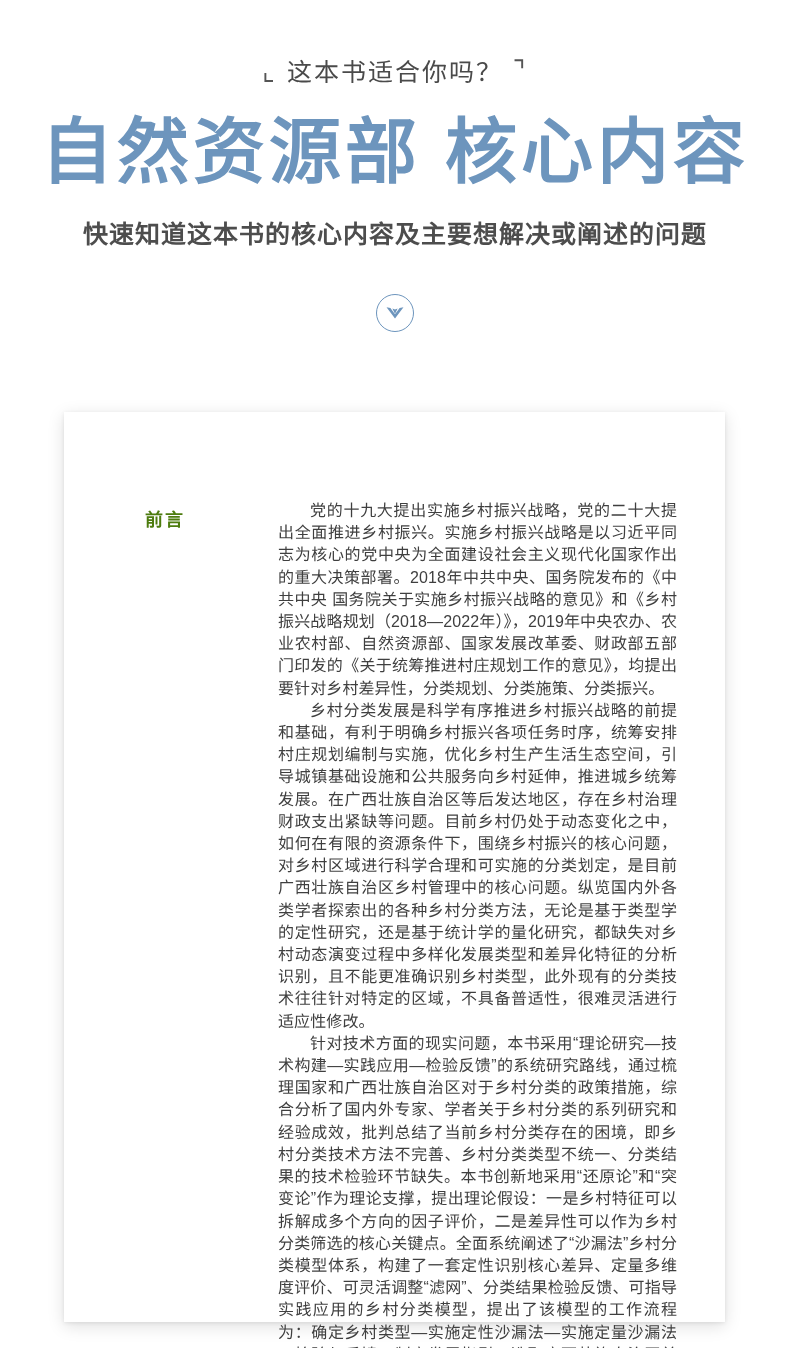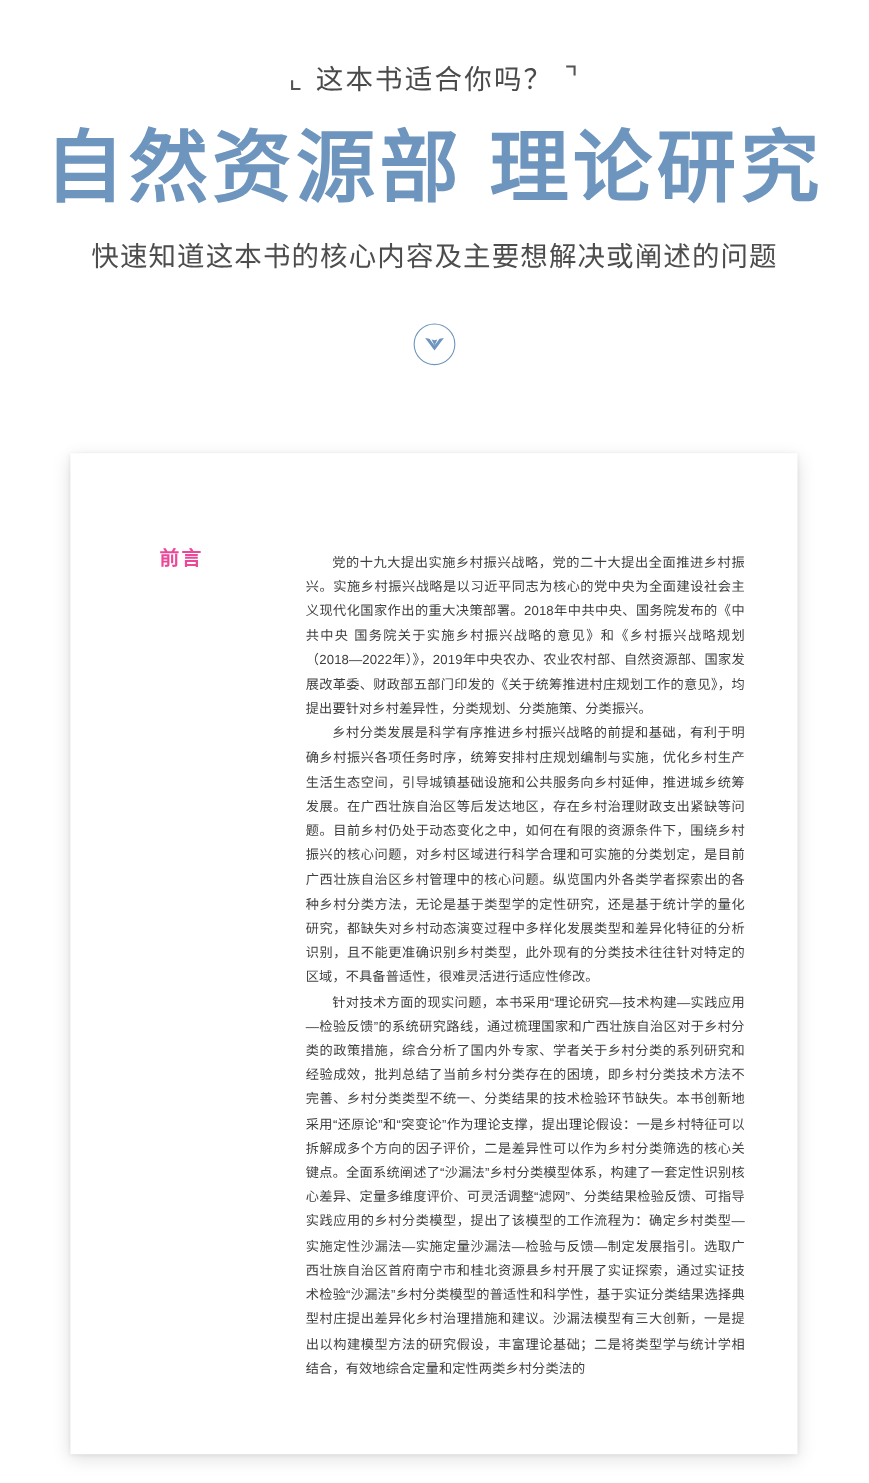--- a/index.html
+++ b/index.html
@@ -58,21 +58,21 @@
     line-height: 1.05;
     color: #6d95bd;
     letter-spacing: 4px;
     white-space: nowrap;
   }
   .headline .gap { display: inline-block; width: 24px; }
 
   .subhead {
     margin: 28px 0 0 0;
     font-size: 25px;
-    font-weight: 400;
+    font-weight: 700;
     color: #4d4d4d;
     letter-spacing: 1px;
     line-height: 1.3;
     white-space: nowrap;
   }
 
   
   .arrow-wrap {
     margin-top: 44px;
     display: flex;
@@ -108,59 +108,59 @@
     position: relative;
     width: 100%;
     height: 100%;
     padding: 86px 48px 40px 80px;
     box-sizing: border-box;
   }
 
   .doc-title {
     position: absolute;
     left: 81px;
-    top: 87px;
+    top: 99px;
     font-size: 18px;
     font-weight: 700;
-    color: #ec4899;
+    color: #4d7c0f;
     letter-spacing: 2px;
     line-height: 1;
   }
 
   .doc-body {
     position: absolute;
     left: 214px;
     top: 88px;
     width: 399px;
   }
 
   .doc-body p {
     margin: 0;
-    font-size: 12px;
+    font-size: 16px;
     line-height: 22.2px;
     color: #3f3f3f;
     text-align: justify;
     text-indent: 2em;
     letter-spacing: 0.1px;
     font-family: "Liberation Sans", "DejaVu Sans", sans-serif;
   }
 </style>
 </head>
 <body>
 
 <div class="page">
 
   <div class="header">
 
     <div class="eyebrow">
       <span class="brk left">⌞</span><span>这本书适合你吗？</span><span class="brk right">⌝</span>
     </div>
 
     <h1 class="headline">
-      <span>自然资源部</span><span class="gap"></span><span>理论研究</span>
+      <span>自然资源部</span><span class="gap"></span><span>核心内容</span>
     </h1>
 
     <div class="subhead">快速知道这本书的核心内容及主要想解决或阐述的问题</div>
 
     <div class="arrow-wrap">
       <div class="arrow-circle">
         <span>
           <svg width="20" height="16" viewBox="0 0 20 16" aria-hidden="true">
             <path d="M1.5 2.2 L10 13.6 L18.5 2.2 L14.6 3.0 L10 9.2 L5.4 3.0 Z" fill="#6d95bd"></path>
             <path d="M7.4 3.6 L10 9.0 L12.6 3.6 L10 4.4 Z" fill="#6d95bd"></path>

